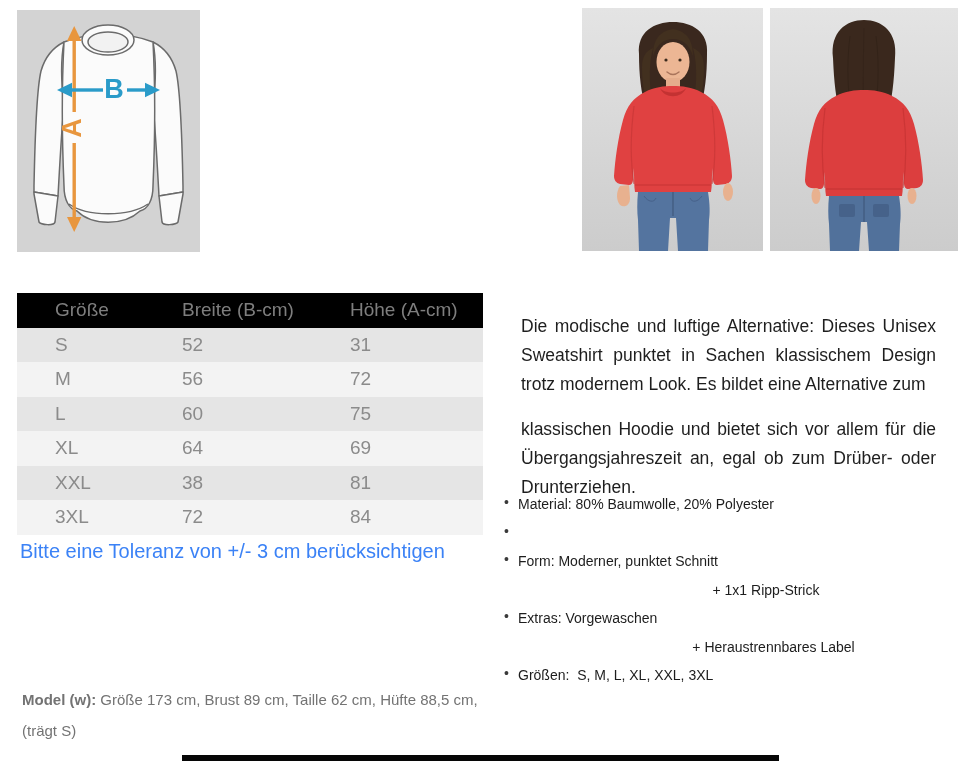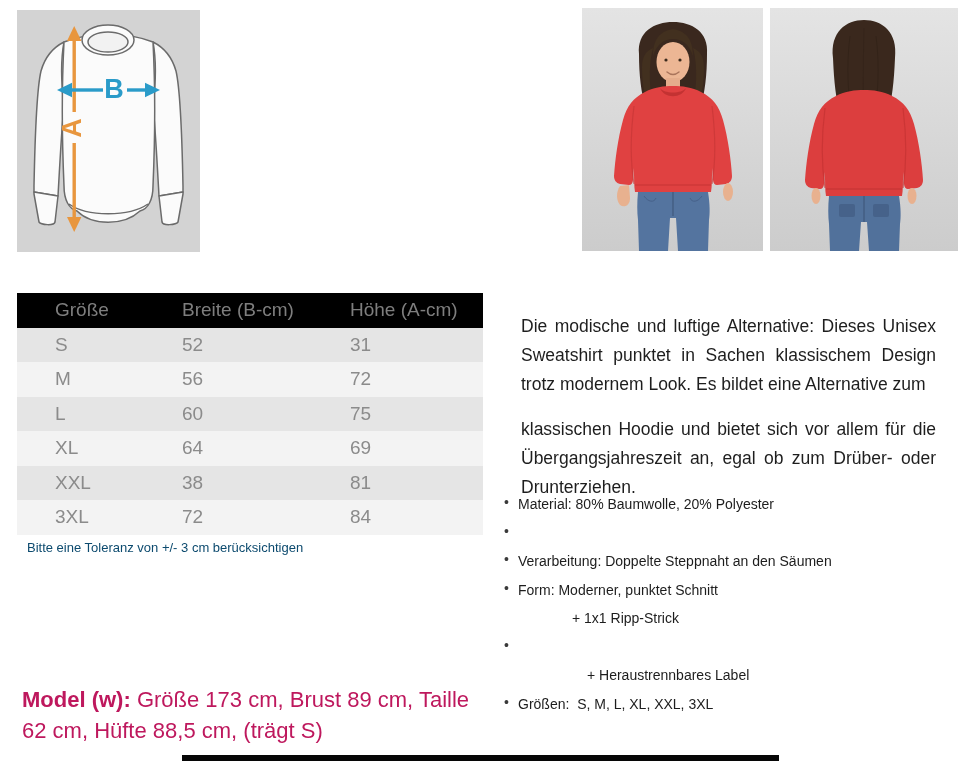--- a/index.html
+++ b/index.html
@@ -26,35 +26,35 @@
   table.size-table col.c3{width:133px;}
   table.size-table th,table.size-table td{
     height:34.5px;padding:0;text-align:left;vertical-align:middle;font-weight:normal;
   }
   table.size-table th:first-child,table.size-table td:first-child{padding-left:38px;}
   table.size-table thead tr{background:#000000;}
   table.size-table thead th{color:#7e7e7e;}
   table.size-table tbody tr:nth-child(odd){background:#e5e5e5;}
   table.size-table tbody tr:nth-child(even){background:#f3f3f3;}
   
-  .tolerance{position:absolute;left:27px;top:540px;width:470px;font-size:13px;color:#0c4a6e;}
-  .model-info{position:absolute;left:22px;top:684px;width:460px;font-size:22px;line-height:31px;color:#be185d;}
+  .tolerance{position:absolute;left:20px;top:540px;width:470px;font-size:20px;color:#3b82f6;}
+  .model-info{position:absolute;left:22px;top:684px;width:460px;font-size:15px;line-height:31px;color:#737373;}
   .model-info .lbl{font-weight:bold;}
   
   .desc{position:absolute;left:505px;top:296px;width:447px;font-size:17.5px;line-height:29px;color:#1e1e1e;text-align:justify;}
   .desc p{margin:16px;}
   
   ul.details{
     position:absolute;left:504px;top:490px;width:456px;margin:0;padding:0;list-style:none;
     font-size:14px;line-height:28.5px;color:#1d1d1d;
   }
   ul.details li{margin:0;}
   ul.details .dot{display:inline-block;width:14px;color:#3a3a3a;}
   ul.details .dot::before{content:"\2022";font-size:14px;position:relative;top:-2px;}
-  ul.details li.cont{list-style:none;}
+  ul.details li.cont{list-style:none;text-align:center;}
   ul.details li.indent-1{padding-left:68px;}
   ul.details li.indent-2{padding-left:83px;}
   ul.details .txt{white-space:pre-wrap;}
   
   .bottom-bar{position:absolute;left:182px;bottom:0;width:597px;height:6px;background:#060606;}
 </style>
 </head>
 <body>
 
 <div class="diagram">
@@ -211,24 +211,23 @@
 <div class="tolerance">Bitte eine Toleranz von +/- 3 cm berücksichtigen</div>
 
 <div class="desc">
   <p>Die modische und luftige Alternative: Dieses Unisex Sweatshirt punktet in Sachen klassischem Design trotz modernem Look. Es bildet eine Alternative zum</p>
   <p>klassischen Hoodie und bietet sich vor allem für die Übergangsjahreszeit an, egal ob zum Drüber- oder Drunterziehen.</p>
 </div>
 
 <ul class="details">
   <li><span class="dot"></span><span class="txt">Material: 80% Baumwolle, 20% Polyester</span></li>
   <li><span class="dot"></span></li>
-  <li><span class="dot"></span><span class="txt">Verarbeitung: Doppelte Steppnaht an den Säumen</span></li>
   <li><span class="dot"></span><span class="txt">Form: Moderner, punktet Schnitt</span></li>
   <li class="cont indent-1"><span class="txt">+ 1x1 Ripp-Strick</span></li>
-  <li><span class="dot"></span></li>
+  <li><span class="dot"></span><span class="txt">Extras: Vorgewaschen</span></li>
   <li class="cont indent-2"><span class="txt">+ Heraustrennbares Label</span></li>
   <li><span class="dot"></span><span class="txt">Größen:  S, M, L, XL, XXL, 3XL</span></li>
 </ul>
 
 <div class="model-info">
   <span class="lbl">Model (w):</span><span class="txt"> Größe 173 cm, Brust 89 cm, Taille 62 cm, Hüfte 88,5 cm, (trägt S)</span>
 </div>
 
 <div class="bottom-bar"></div>
 

